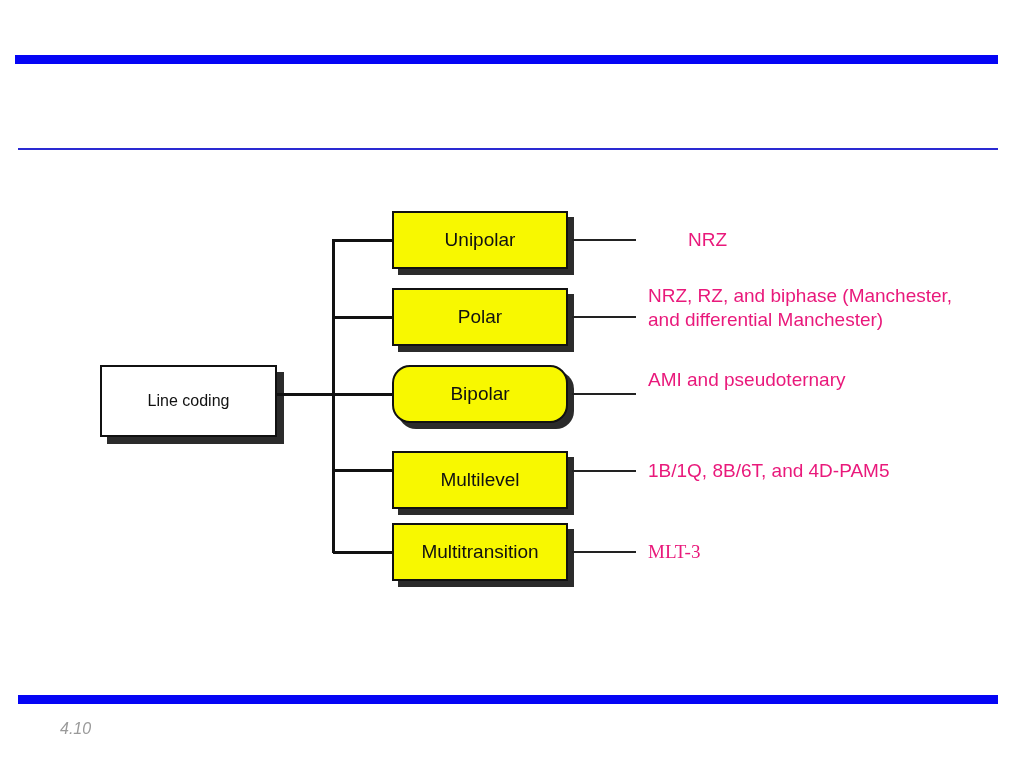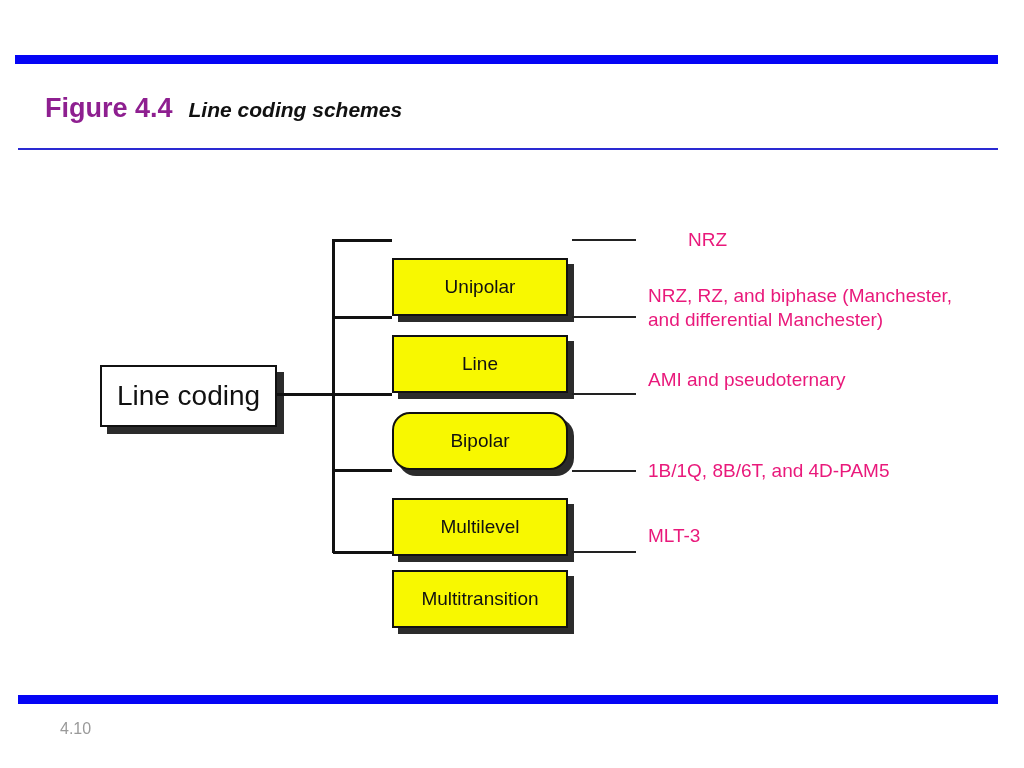--- a/index.html
+++ b/index.html
@@ -52,47 +52,47 @@
     position: absolute;
     left: 18px; top: 695px;
     width: 980px; height: 9px;
     background: #0505f5;
   }
   .page-number {
     position: absolute;
     left: 60px; top: 720px;
     font-size: 16px;
     color: #9a9a9a;
+    font-style: italic;
   }
 
   
   .node {
     position: absolute;
     box-sizing: border-box;
     border: 2px solid #111111;
     display: flex;
     align-items: center;
     justify-content: center;
     font-size: 19px;
     color: #111111;
     text-align: center;
   }
   .root-box {
     left: 100px; top: 365px;
-    width: 177px; height: 62px;
+    width: 177px; height: 72px;
     background: #ffffff;
     box-shadow: 7px 7px 0 #2b2b2b;
-    font-size: 28px;
+    font-size: 16px;
   }
   .cat-box {
     left: 392px;
     width: 176px; height: 58px;
     background: #f8f800;
     box-shadow: 6px 6px 0 #2b2b2b;
-    margin-top: 47px;
   }
   .b0 { top: 211px; }
   .b1 { top: 288px; }
   .b2 { top: 365px; border-radius: 18px; }
   .b3 { top: 451px; }
   .b4 { top: 523px; }
 
   .line {
     position: absolute;
     background: #111111;
@@ -120,49 +120,45 @@
     left: 648px;
     width: 332px;
     font-size: 19px;
     line-height: 24px;
     color: #e9197b;
   }
   .l0 { top: 228px; margin-left: 40px; }
   .l1 { top: 284px; }
   .l2 { top: 368px; }
   .l3 { top: 459px; }
-  .l4 { top: 524px; }
+  .l4 { top: 540px; font-family: Liberation Serif, serif; }
 </style>
 </head>
 <body>
 
 <div id="slide">
 
   <div class="top-bar"></div>
 
-  <div class="header">
-    <span class="fig-label">Figure 4.4</span>
-    <span class="fig-title">Line coding schemes</span>
-  </div>
 
   <div class="header-rule"></div>
 
   <div class="diagram">
 
     <div class="node root-box">Line coding</div>
 
     <div class="line trunk"></div>
     <div class="line branch br0"></div>
     <div class="line branch br1"></div>
     <div class="line branch br2"></div>
     <div class="line branch br3"></div>
     <div class="line branch br4"></div>
 
     <div class="node cat-box b0">Unipolar</div>
-    <div class="node cat-box b1">Line</div>
+    <div class="node cat-box b1">Polar</div>
     <div class="node cat-box b2">Bipolar</div>
     <div class="node cat-box b3">Multilevel</div>
     <div class="node cat-box b4">Multitransition</div>
 
     <div class="line connector c0"></div>
     <div class="line connector c1"></div>
     <div class="line connector c2"></div>
     <div class="line connector c3"></div>
     <div class="line connector c4"></div>
 

